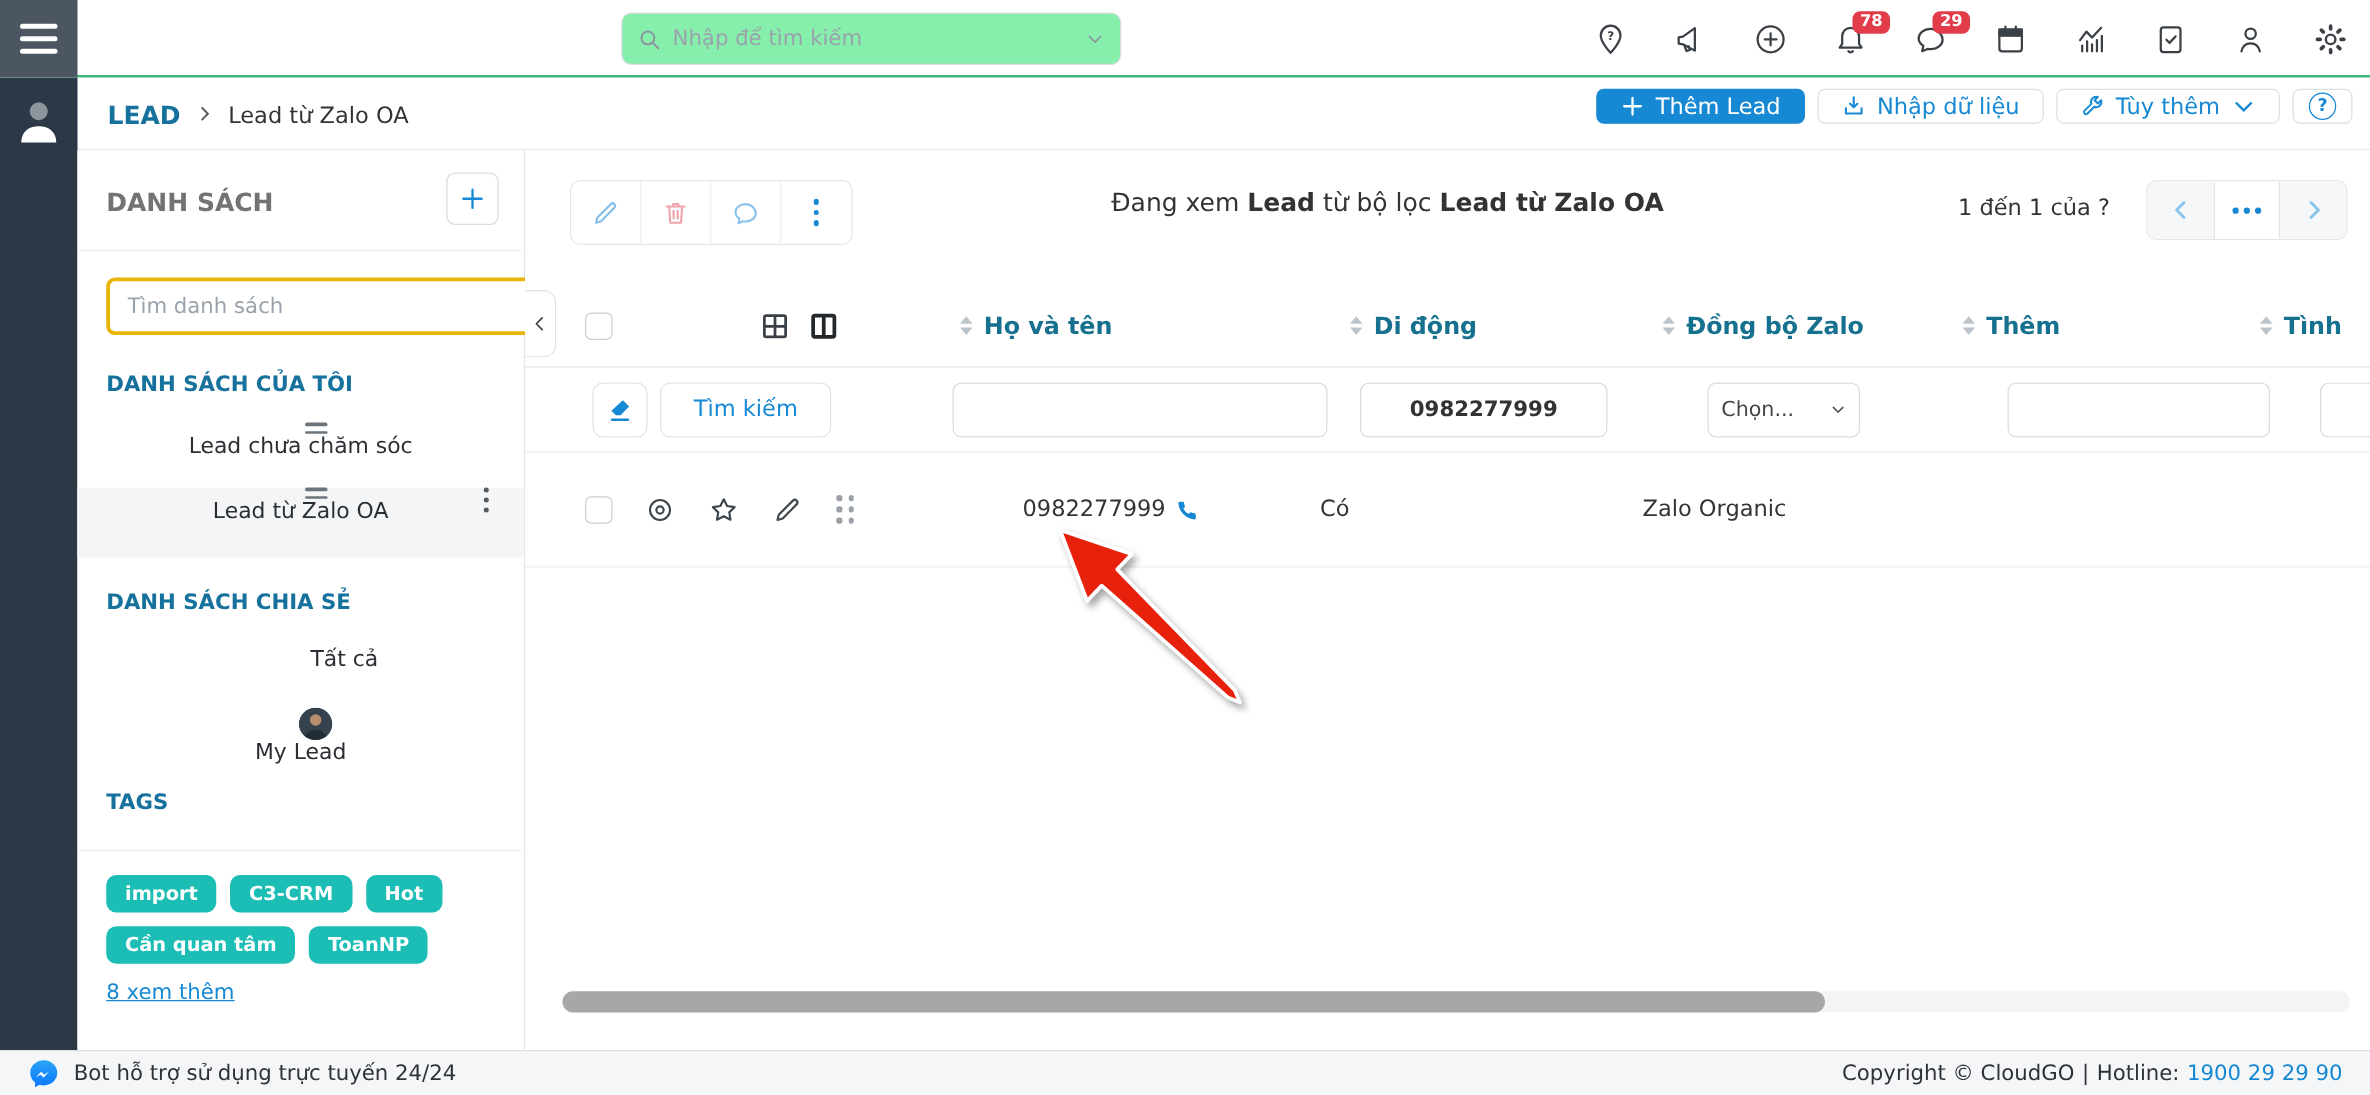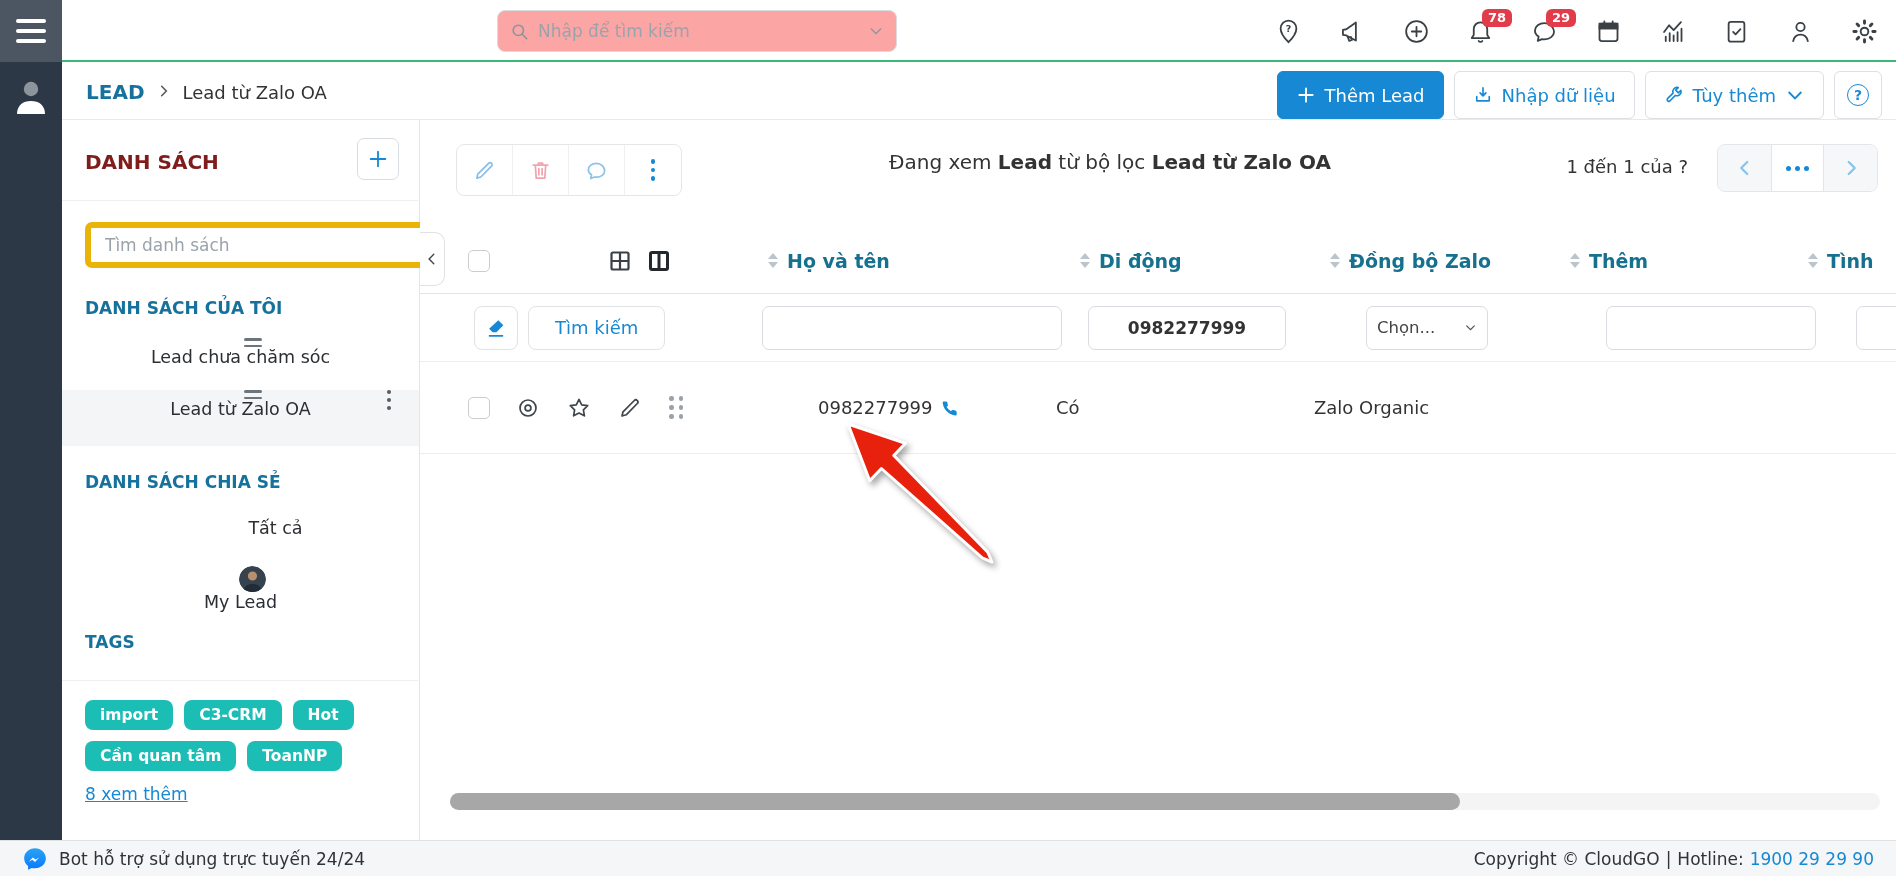--- a/index.html
+++ b/index.html
@@ -8,52 +8,52 @@
 
   
   .topbar { position:absolute; left:0; top:0; right:0; height:62px; background:#fff; border-bottom:2px solid #3cb878; z-index:5; }
   .hamburger { position:absolute; left:0; top:0; width:62px; height:62px; background:#4b5662; display:flex; flex-direction:column; justify-content:center; align-items:center; gap:6px; cursor:pointer; }
   .hamburger span { width:30px; height:4px; background:#fff; border-radius:2px; }
   .logo { position:absolute; left:76px; top:7px; display:flex; align-items:center; gap:9px; }
   .logo-glyph { position:relative; width:46px; height:46px; }
   .logo-texts { display:flex; flex-direction:column; }
   .logo-name { font-size:27px; font-weight:bold; color:#1778cf; letter-spacing:.5px; line-height:28px; }
   .logo-tag { font-size:9px; font-weight:bold; color:#d6453f; letter-spacing:.2px; }
-  .searchbox { position:absolute; left:497px; top:10px; width:400px; height:42px; border:1px solid #d9dde1; border-radius:8px; display:flex; align-items:center; padding:0 12px; gap:9px; background:#fca5a5; }
+  .searchbox { position:absolute; left:497px; top:10px; width:400px; height:42px; border:1px solid #d9dde1; border-radius:8px; display:flex; align-items:center; padding:0 12px; gap:9px; background:#86efac; }
   .searchbox input { flex:1; border:none; outline:none; font-size:17px; color:#333; font-family:inherit; background:transparent; }
   .searchbox input::placeholder { color:#9aa3ab; }
   .top-icons { position:absolute; right:18px; top:0; height:62px; display:flex; align-items:center; gap:37px; }
   .tico { position:relative; width:27px; height:27px; cursor:pointer; }
   .tico svg { width:27px; height:27px; display:block; }
   .badge { position:absolute; top:-9px; left:15px; background:#e23c4a; color:#fff; font-size:13px; font-weight:bold; padding:1px 6px 2px; border-radius:6px; line-height:15px; }
 
   
   .subheader { position:absolute; left:62px; top:64px; right:0; height:56px; background:#fff; border-bottom:1px solid #e7eaec; }
   .crumbs { position:absolute; left:24px; top:0; height:56px; display:flex; align-items:center; gap:12px; }
   .crumb-root { color:#16729d; font-size:20px; font-weight:600; cursor:pointer; }
   .crumb-sep svg { width:14px; height:14px; }
   .crumb-cur { color:#333; font-size:18px; }
   .head-btns { position:absolute; right:14px; top:7px; display:flex; gap:10px; height:42px; }
-  .hbtn { display:flex; align-items:center; gap:9px; height:48px; padding:0 18px; border-radius:6px; font-size:18px; cursor:pointer; border:1px solid #dcdfe3; background:#fff; color:#1789d4; font-family:inherit; }
+  .hbtn { display:flex; align-items:center; gap:9px; height:28px; padding:0 18px; border-radius:6px; font-size:18px; cursor:pointer; border:1px solid #dcdfe3; background:#fff; color:#1789d4; font-family:inherit; }
   .hbtn.primary { background:#1789d4; border-color:#1789d4; color:#fff; }
   .hbtn svg { width:20px; height:20px; }
   .hbtn.help { width:48px; justify-content:center; padding:0; }
   .qcircle { width:22px; height:22px; border:1.6px solid #1789d4; border-radius:50%; display:flex; align-items:center; justify-content:center; font-size:14px; font-weight:bold; color:#1789d4; }
 
   
   .strip { position:absolute; left:0; top:62px; width:62px; bottom:36px; background:#2c3845; }
   .strip svg { display:block; margin:13px auto 0; width:40px; height:40px; cursor:pointer; }
 
   
   .sidebar { position:absolute; left:62px; top:120px; width:358px; bottom:36px; background:#fff; border-right:1px solid #e3e6e9; }
-  .sb-title { position:absolute; left:23px; top:30px; font-size:20px; font-weight:bold; color:#7f1d1d; }
+  .sb-title { position:absolute; left:23px; top:30px; font-size:20px; font-weight:bold; color:#737373; }
   .sb-add { position:absolute; right:20px; top:18px; width:42px; height:42px; border:1px solid #d8dde2; border-radius:7px; background:#fff; display:flex; align-items:center; justify-content:center; cursor:pointer; }
   .sb-add svg { width:22px; height:22px; }
   .sb-div { position:absolute; left:0; right:1px; height:1px; background:#eef0f2; }
-  .sb-search { position:absolute; left:23px; top:102px; width:380px; height:46px; border:6px solid #eab308; border-radius:7px; font-size:17px; color:#333; padding:0 14px; outline:none; font-family:inherit; }
+  .sb-search { position:absolute; left:23px; top:102px; width:380px; height:46px; border:3px solid #eab308; border-radius:7px; font-size:17px; color:#333; padding:0 14px; outline:none; font-family:inherit; }
   .sb-search::placeholder { color:#9aa3ab; }
   .sb-sec { position:absolute; left:23px; font-size:17px; font-weight:bold; color:#16729d; }
   .sb-item { position:absolute; left:0; right:0; display:flex; align-items:center; cursor:pointer; color:#2b2f33; font-size:17.5px;flex-direction:column; }
   .sb-item.sel { background:#f4f5f6; }
   .eqicon { width:18px; margin:0 14px 0 38px; display:flex; flex-direction:column; gap:4px; }
   .eqicon i { height:2.5px; background:#6c757c; border-radius:2px; }
   .kebab { position:absolute; right:28px; display:flex; flex-direction:column; gap:4px; cursor:pointer; }
   .kebab i { width:4px; height:4px; border-radius:50%; background:#555b61; }
   .avatar-s { width:27px; height:27px; border-radius:50%; margin:0 14px 0 38px; overflow:hidden; }
   .tags-wrap { position:absolute; left:23px; top:580px; width:320px; display:flex; flex-wrap:wrap; gap:11px; }

